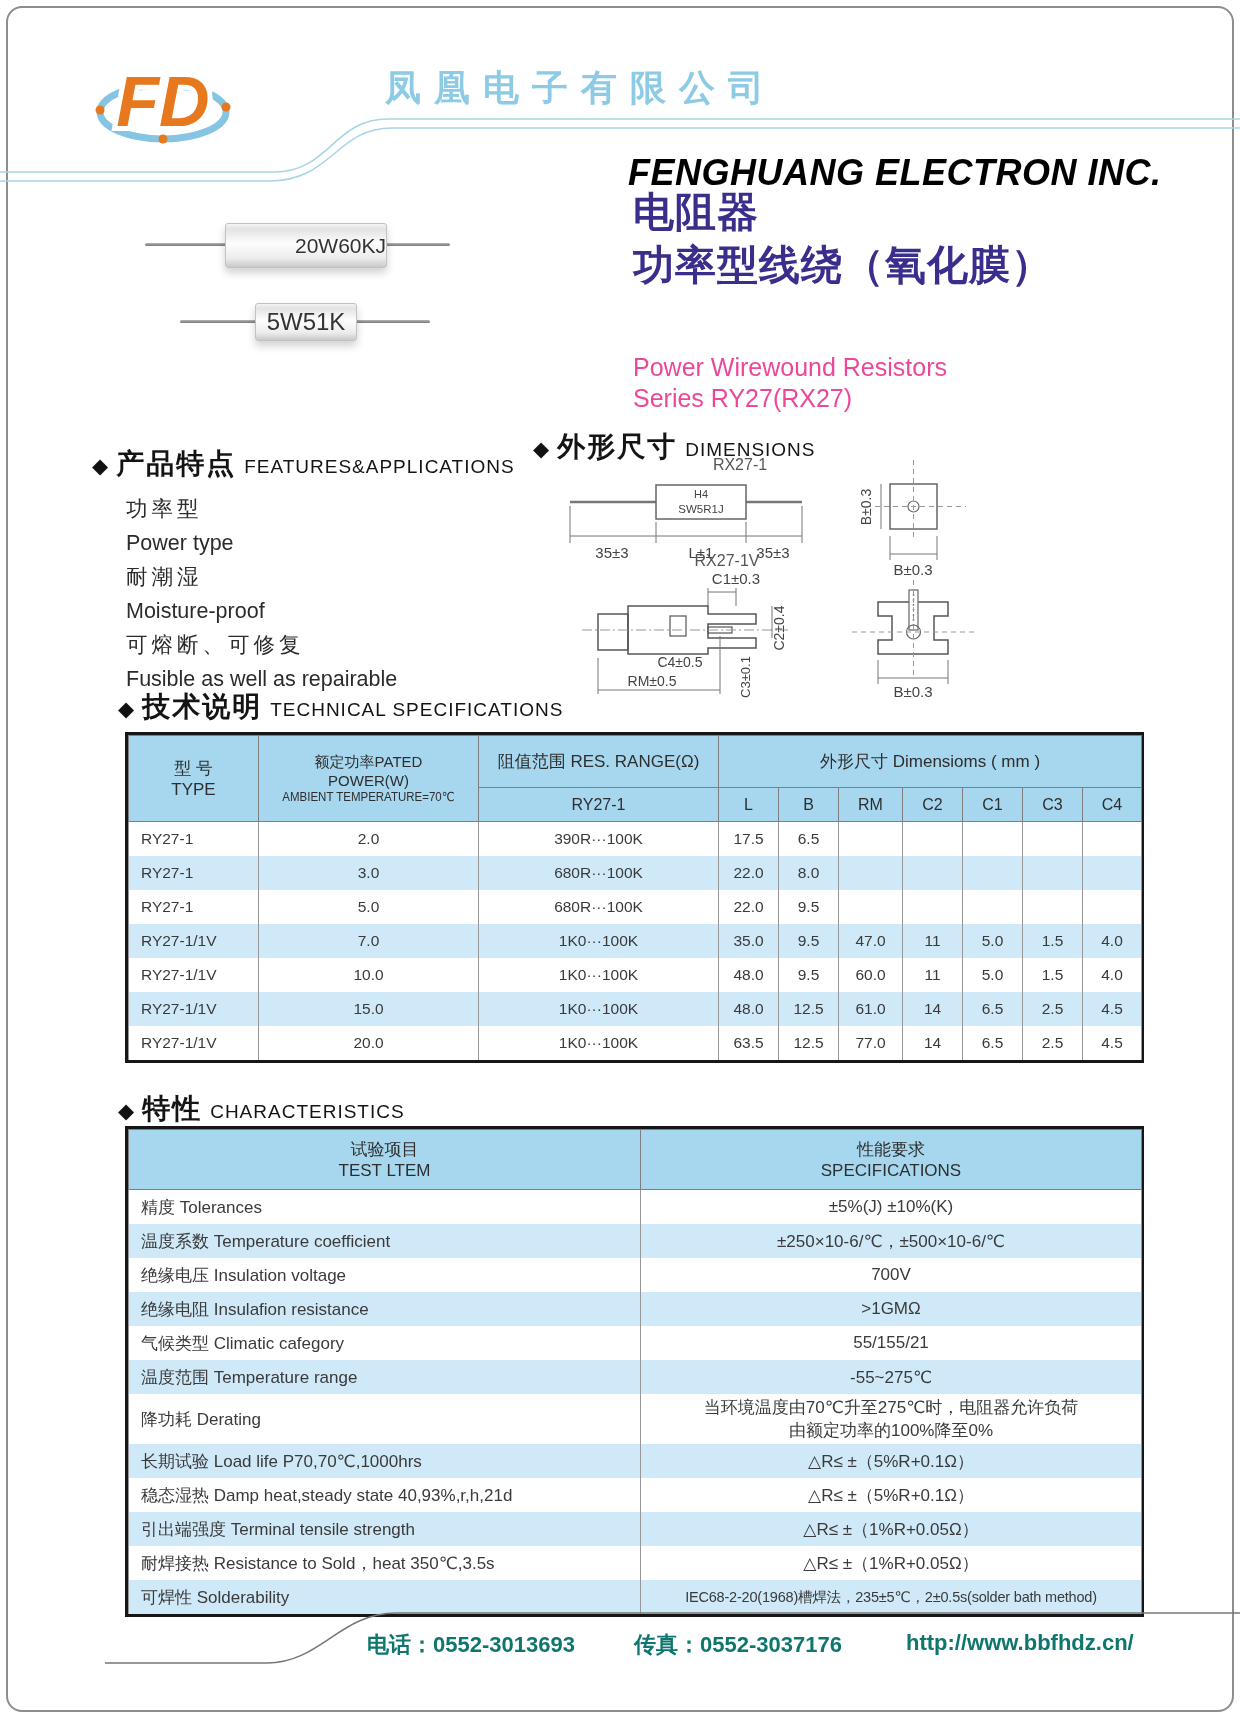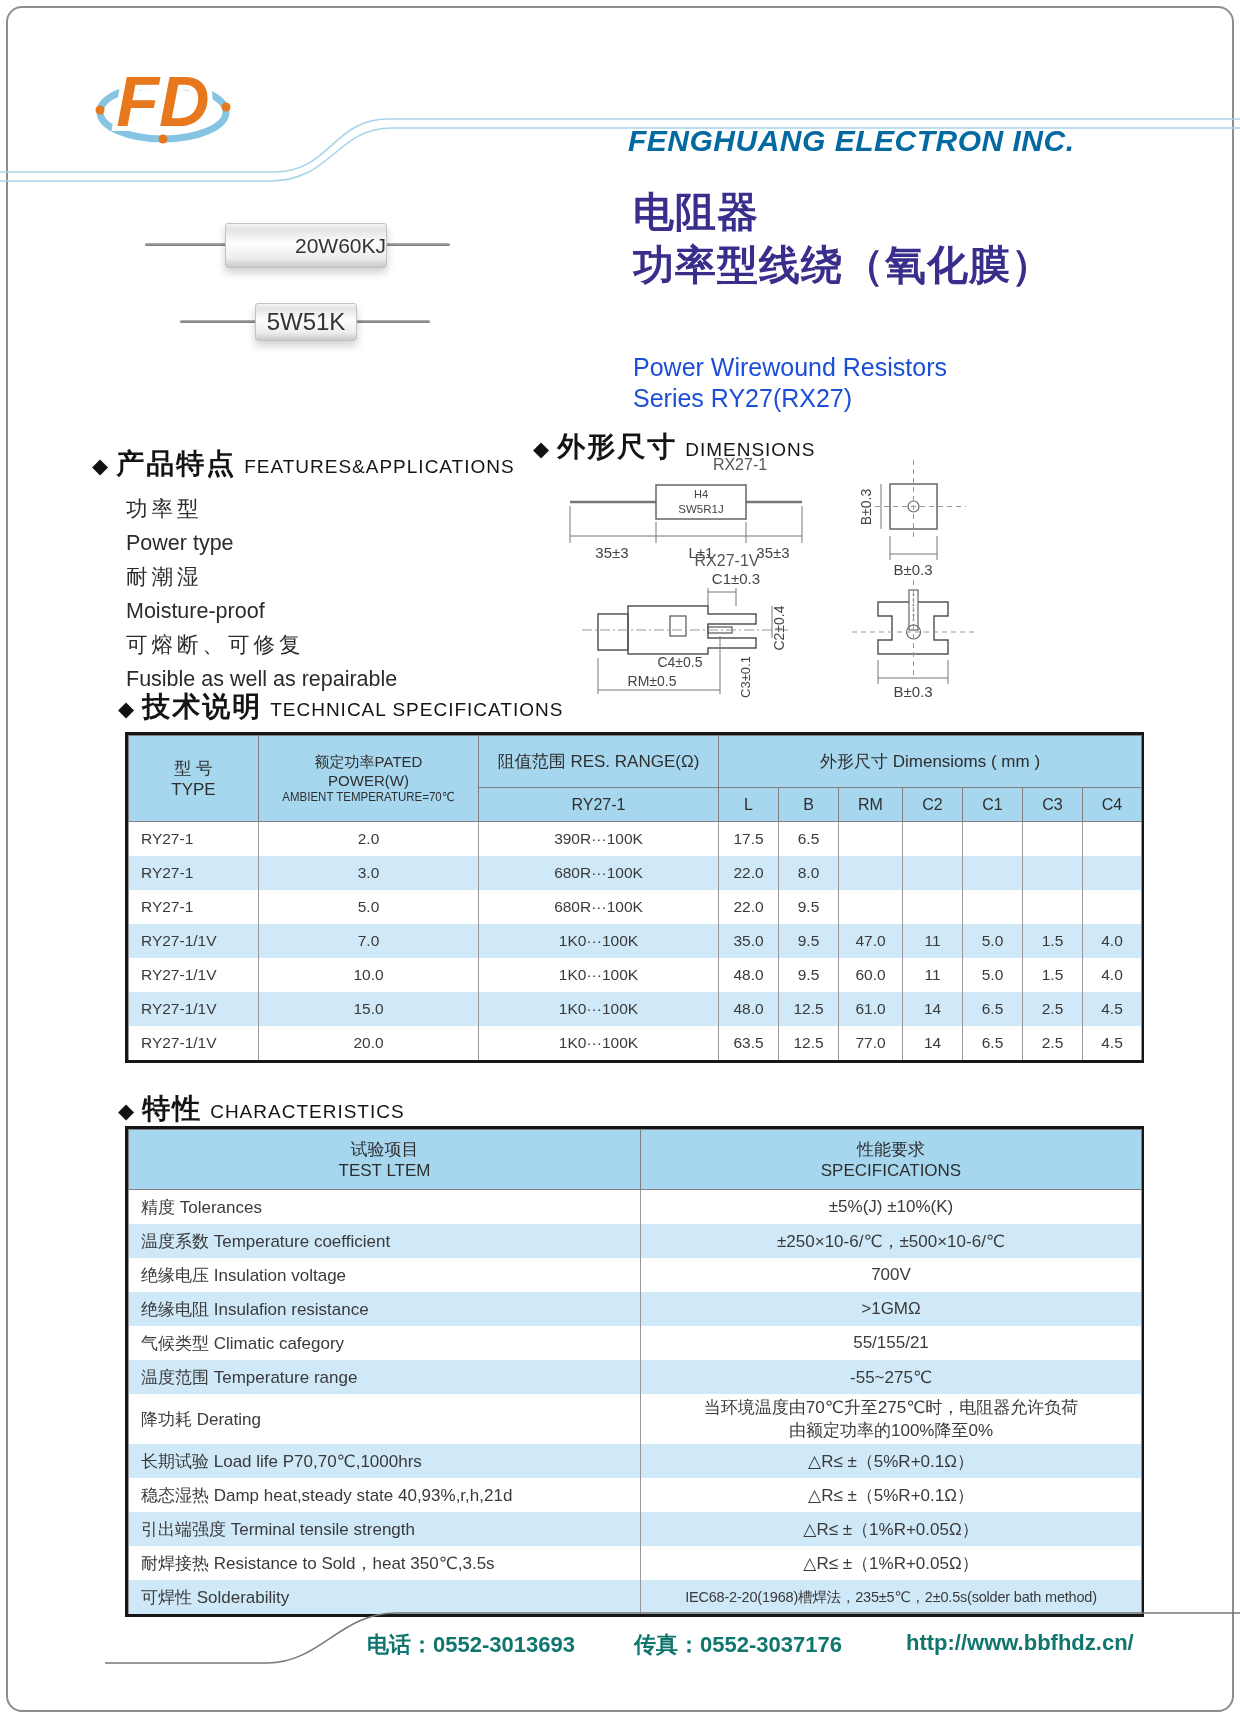--- a/index.html
+++ b/index.html
@@ -3,31 +3,31 @@
 <meta charset="utf-8">
 <style>
   html,body{margin:0;padding:0;background:#e8e8e8;}
   .page{position:relative;width:1240px;height:1718px;background:#ffffff;margin:0 auto;
         font-family:"Liberation Sans","DejaVu Sans",sans-serif;overflow:hidden;}
   .frame{position:absolute;left:6px;top:6px;right:6px;bottom:6px;border:2px solid #8d8d8d;border-radius:16px;pointer-events:none;}
   .abs{position:absolute;}
 
   
   .company-cn{font-size:36px;letter-spacing:13px;color:#8ccae6;font-weight:bold;font-family:"DejaVu Serif","Liberation Serif",serif;}
-  .company-en{font-size:30px;font-style:italic;font-weight:bold;color:#0369a1;letter-spacing:0.5px;}
+  .company-en{font-size:36px;font-style:italic;font-weight:bold;color:#000000;letter-spacing:0.5px;margin-top:28px;}
 
   
   .lead{position:absolute;height:3px;background:linear-gradient(#b5b5b5,#777);border-radius:2px;}
   .res-body{position:absolute;background:linear-gradient(180deg,#f4f4f4 0%,#e3e3e3 12%,#fdfdfd 45%,#ececec 80%,#c9c9c9 100%);
             border:1px solid #c2c2c2;border-radius:3px;box-shadow:0 5px 9px rgba(0,0,0,.18);
             display:flex;align-items:center;justify-content:center;color:#333;}
 
   
   .main-title{color:#392e8c;font-weight:bold;font-size:41px;line-height:53px;letter-spacing:1px;}
-  .sub-title{color:#1d4ed8;font-size:25px;line-height:31px;}
+  .sub-title{color:#ec4899;font-size:25px;line-height:31px;}
 
   .sec-head{display:flex;align-items:baseline;gap:8px;color:#141414;white-space:nowrap;}
   .diamond{font-size:21px;color:#111;}
   .sec-cn{font-size:28px;font-weight:bold;letter-spacing:2px;font-family:"DejaVu Serif","Liberation Serif",serif;}
   .sec-en{font-size:19px;letter-spacing:1px;}
 
   .feat-list{font-size:21.5px;color:#2b2b2b;line-height:34px;}
   .feat-list .cjk{letter-spacing:4px;}
 
   
@@ -60,20 +60,21 @@
   </svg>
 
   <svg class="abs" style="left:88px;top:50px;" width="150" height="100">
     <ellipse cx="75" cy="62" rx="63" ry="27" fill="none" stroke="#85c4e2" stroke-width="7"></ellipse>
     <circle cx="12" cy="60" r="4.5" fill="#e8781e"></circle>
     <circle cx="138" cy="57" r="4.5" fill="#e8781e"></circle>
     <circle cx="75" cy="89" r="4.5" fill="#e8781e"></circle>
     <text x="75" y="76" text-anchor="middle" font-size="70" font-style="italic" font-weight="bold" font-family="'DejaVu Serif','Liberation Serif',serif" fill="#e8781e" stroke="#ffffff" stroke-width="10" paint-order="stroke">FD</text>
   </svg>
 
+  <div class="abs company-cn" style="left:385px;top:64px;">凤凰电子有限公司</div>
   <div class="abs company-en" style="left:628px;top:124px;">FENGHUANG ELECTRON INC.</div>
 
   <div class="lead" style="left:145px;top:243px;width:305px;"></div>
   <div class="res-body" style="left:225px;top:223px;width:160px;height:43px;font-size:21px;justify-content:flex-end;">
     <span>20W60KJ</span>
   </div>
   <div class="lead" style="left:180px;top:320px;width:250px;"></div>
   <div class="res-body" style="left:255px;top:303px;width:100px;height:36px;font-size:24px;">
     <span>5W51K</span>
   </div>

